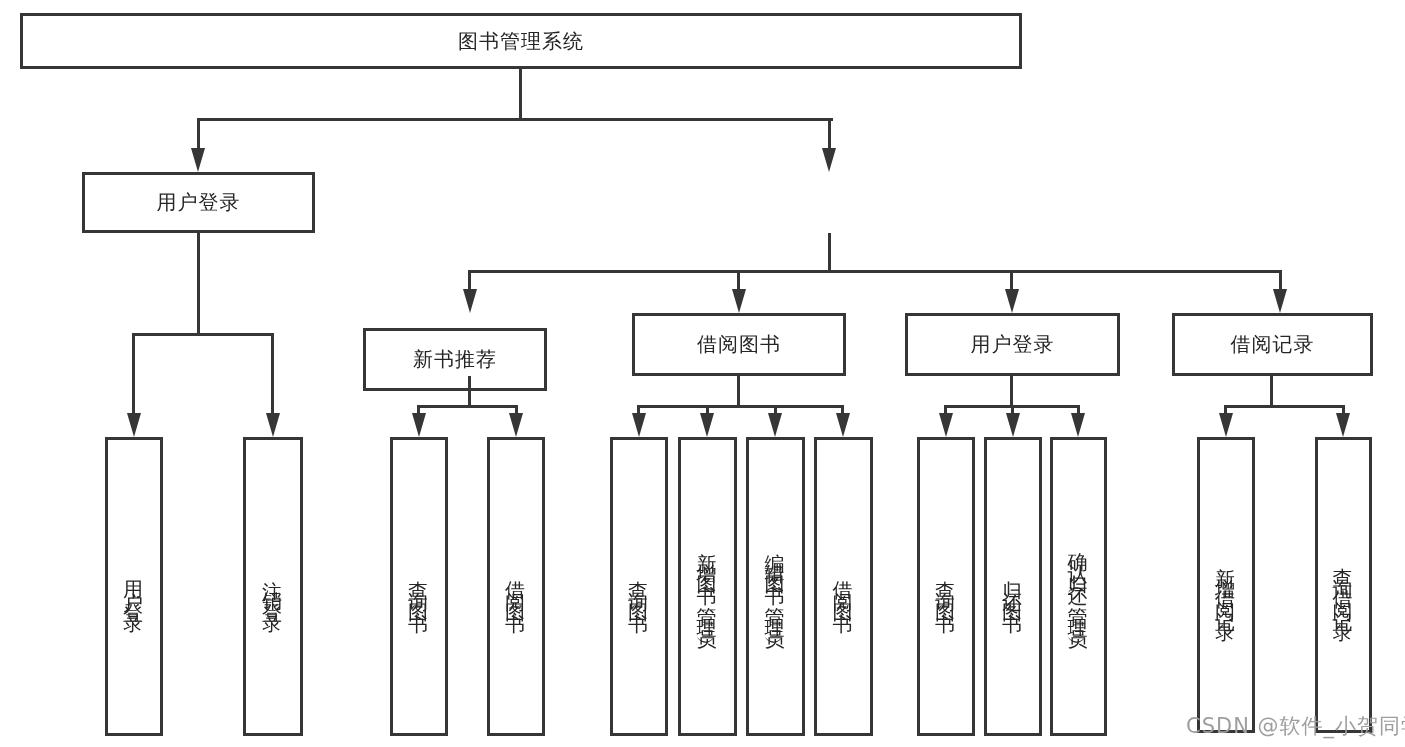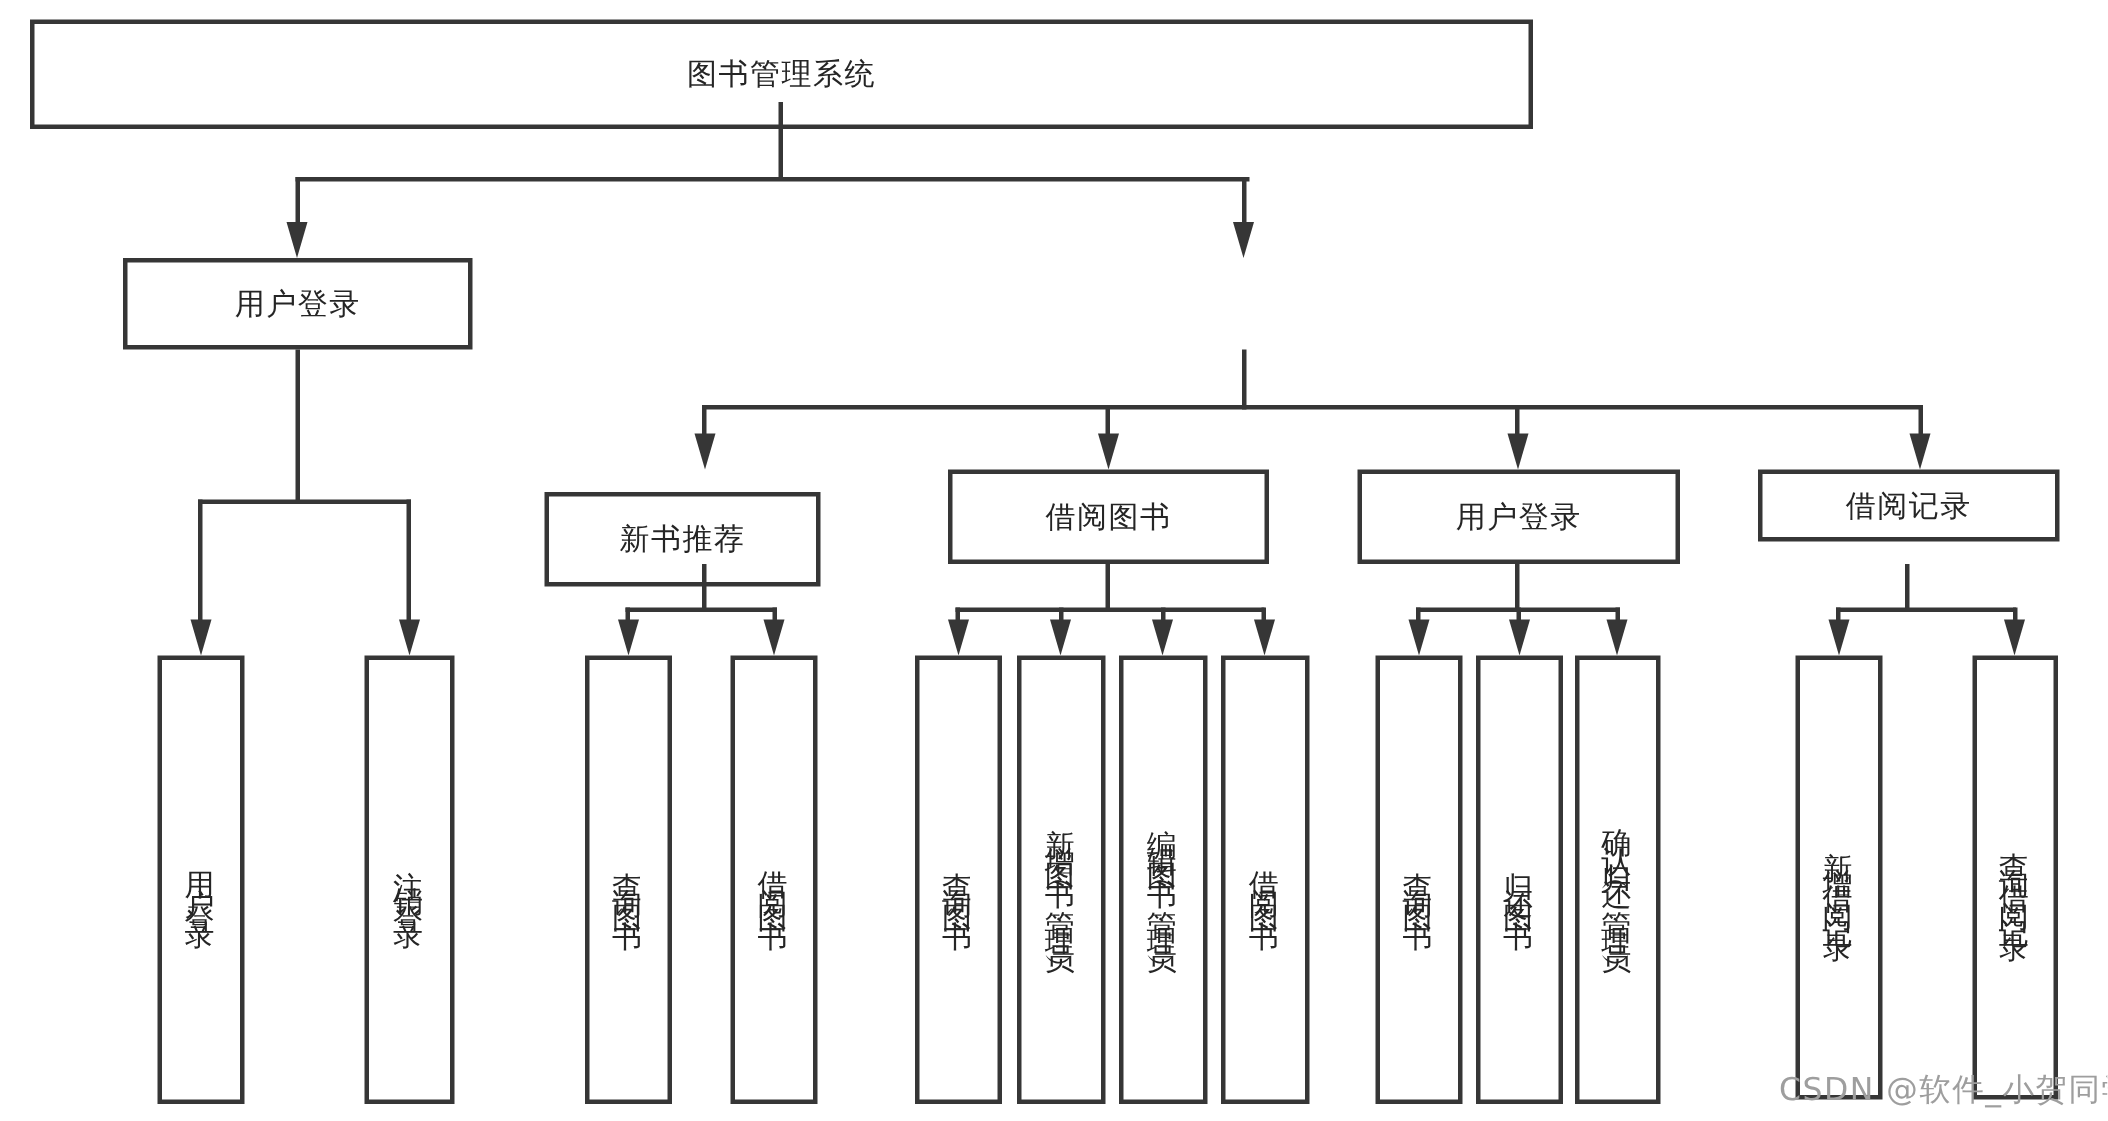--- a/index.html
+++ b/index.html
@@ -38,21 +38,21 @@
   .watermark{
     position:absolute;font-size:21px;color:var(--wm);letter-spacing:1px;
     white-space:nowrap;
   }
 </style>
 </head>
 <body>
 
 <div id="canvas">
 
-  <div class="box" style="left:20px;top:13px;width:1002px;height:73px;">
+  <div class="box" style="left:20px;top:13px;width:1002px;height:56px;">
     <span>图书管理系统</span>
   </div>
 
   <div class="vline" style="left:519px;top:68px;height:52px;"></div>
   <div class="hline" style="left:197px;top:118px;width:636px;"></div>
   <div class="vline" style="left:197px;top:118px;height:34px;"></div>
   <div class="arrow" style="left:191px;top:148px;"></div>
   <div class="vline" style="left:828px;top:118px;height:34px;"></div>
   <div class="arrow" style="left:822px;top:148px;"></div>
 
@@ -80,21 +80,21 @@
 
   <div class="box" style="left:363px;top:328px;width:184px;height:63px;">
     <span>新书推荐</span>
   </div>
   <div class="box" style="left:632px;top:313px;width:214px;height:63px;">
     <span>借阅图书</span>
   </div>
   <div class="box" style="left:905px;top:313px;width:215px;height:63px;">
     <span>用户登录</span>
   </div>
-  <div class="box" style="left:1172px;top:313px;width:201px;height:48px;">
+  <div class="box" style="left:1172px;top:313px;width:201px;height:63px;">
     <span>借阅记录</span>
   </div>
 
   <div class="vline" style="left:468px;top:376px;height:32px;"></div>
   <div class="hline" style="left:417px;top:405px;width:101px;"></div>
   <div class="vline" style="left:417px;top:405px;height:12px;"></div>
   <div class="arrow" style="left:412px;top:413px;"></div>
   <div class="vline" style="left:515px;top:405px;height:12px;"></div>
   <div class="arrow" style="left:509px;top:413px;"></div>
 

